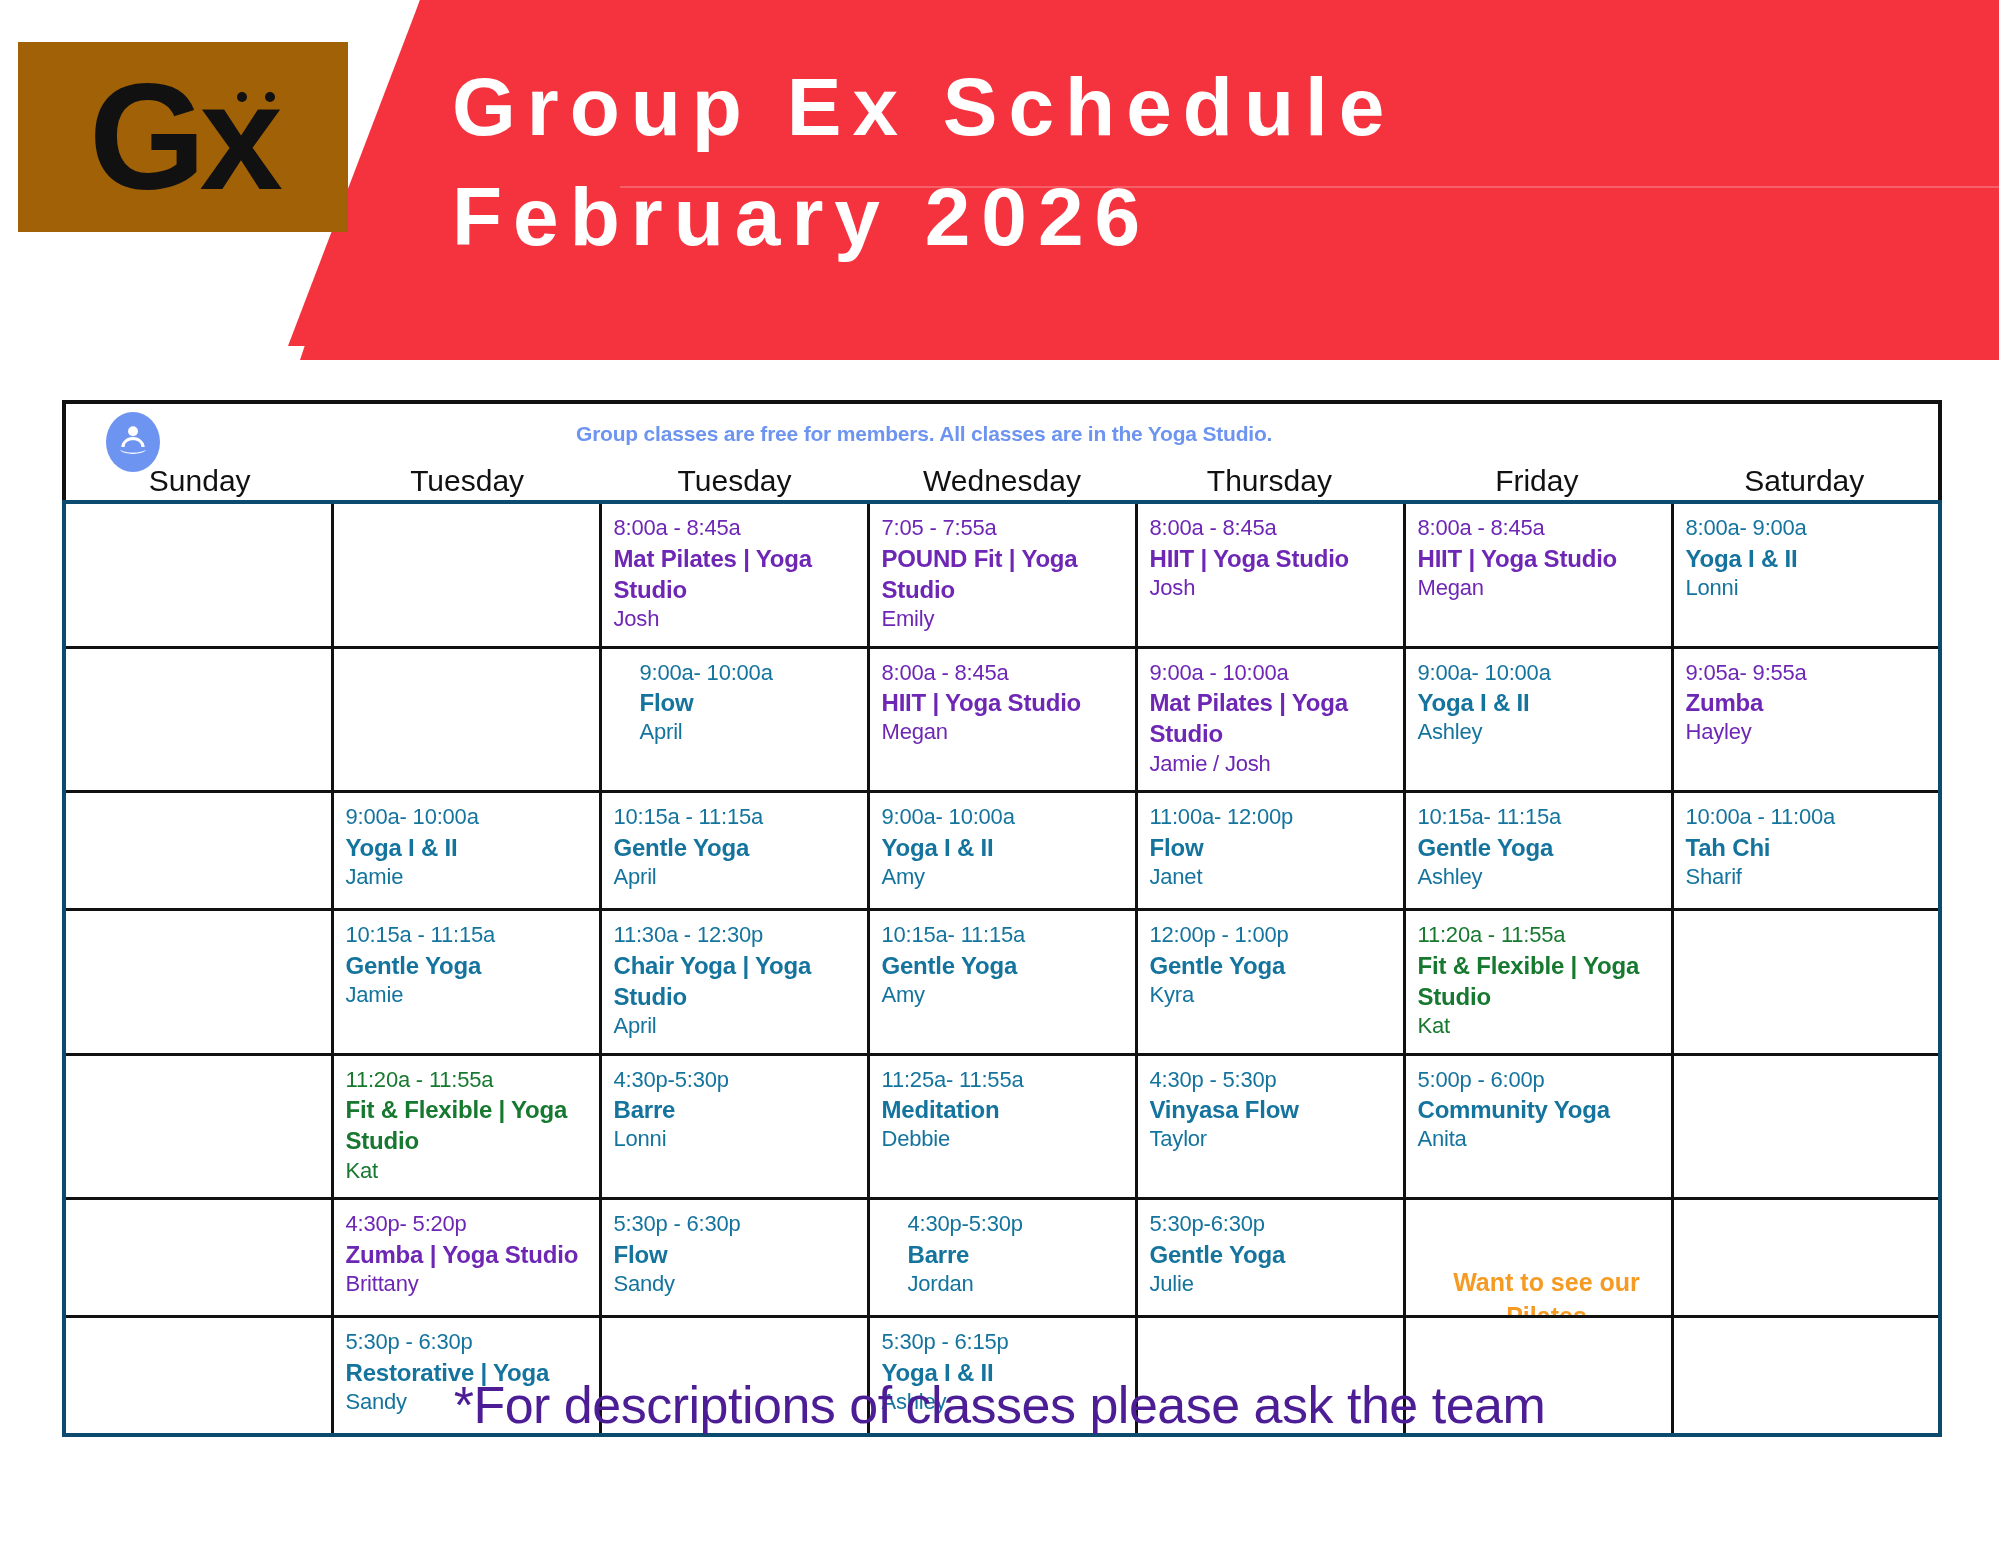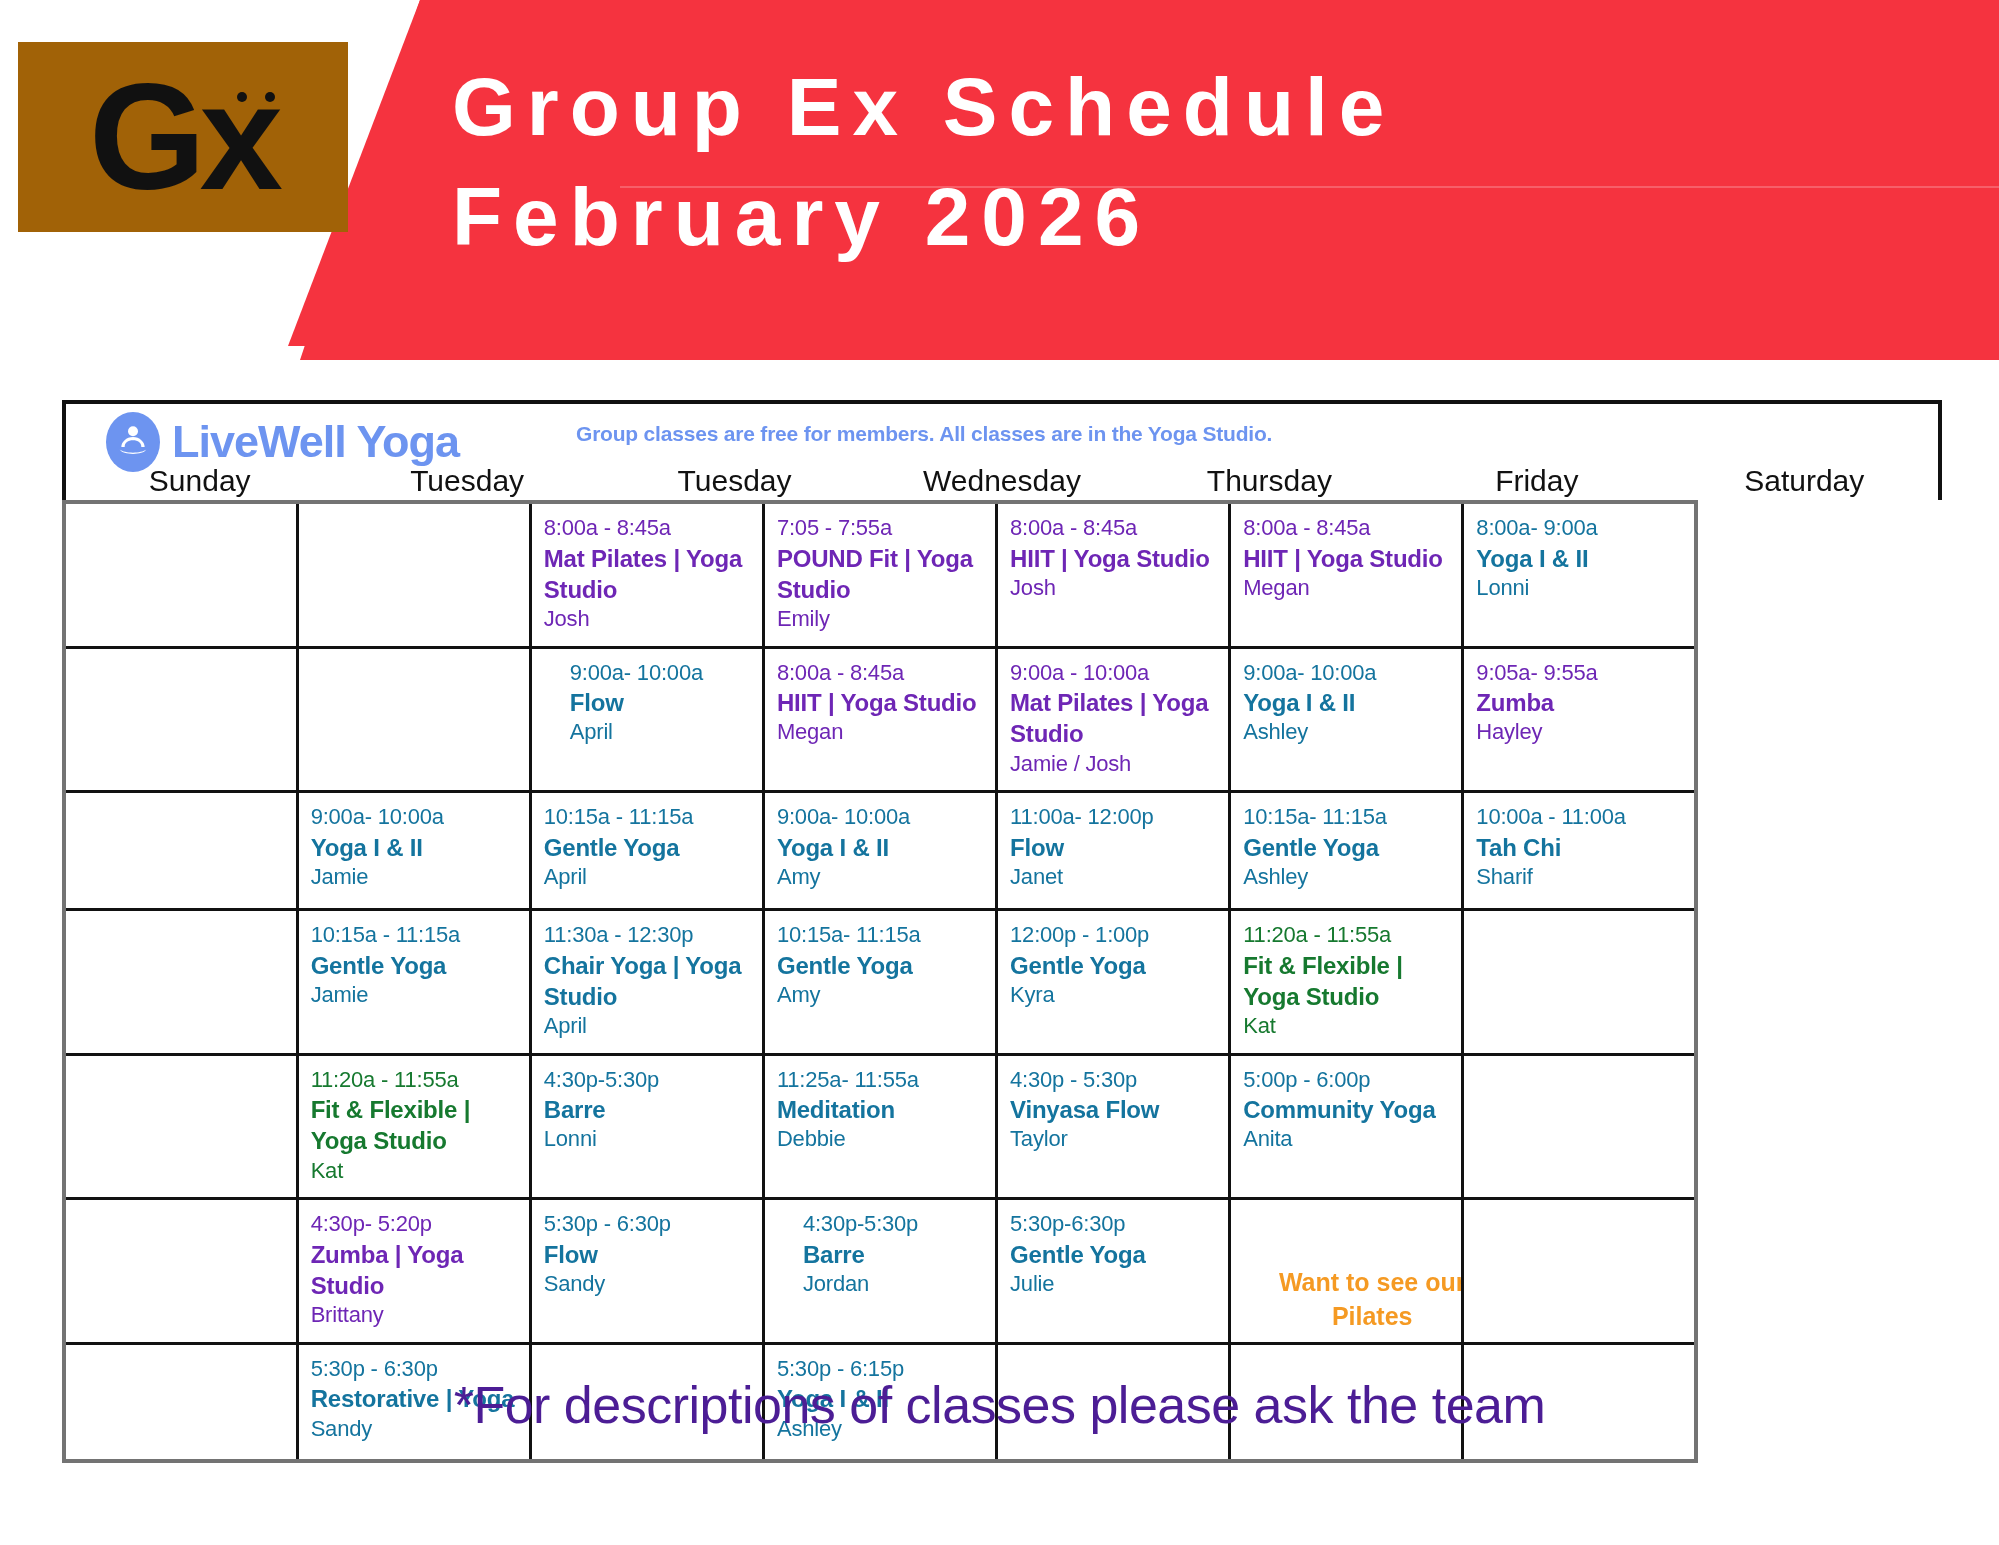--- a/index.html
+++ b/index.html
@@ -91,22 +91,22 @@
     display:flex;
   }
   .daybar div{
     flex:1 1 0;text-align:center;
     font-size:30px;color:#111;
     font-family:"Liberation Sans", sans-serif;
     margin-top:38px;
   }
 
   table.grid{
-    border-collapse:collapse;width:1636px;table-layout:fixed;
-    border:4px solid #737373;
+    border-collapse:collapse;width:1880px;table-layout:fixed;
+    border:4px solid #0c4a6e;
     padding-left:8px;
   }
   table.grid td{
     border:3px solid #111;
     vertical-align:top;
     padding:10px 12px 12px 12px;
     height:118px;
     box-sizing:border-box;
     overflow:hidden;
   }
@@ -165,21 +165,20 @@
 
   <div class="sched-head">
     <div class="brand">
       <span class="brand-icon">
         <svg viewBox="0 0 48 48" width="40" height="40" aria-hidden="true">
           <circle cx="24" cy="11" r="6" fill="#fff"></circle>
           <path d="M24 18 C16 18 10 24 10 30 L14 30 C14 25 18 22 24 22 C30 22 34 25 34 30 L38 30 C38 24 32 18 24 18 Z" fill="#fff"></path>
           <path d="M8 33 C14 38 34 38 40 33 C36 40 12 40 8 33 Z" fill="#fff"></path>
         </svg>
       </span>
-      <span class="brand-name">LiveWell Yoga</span>
     </div>
     <div class="brand-note">Group classes are free for members. All classes are in the Yoga Studio.</div>
 
     <div class="daybar">
       <div>Sunday</div>
       <div>Tuesday</div>
       <div>Tuesday</div>
       <div>Wednesday</div>
       <div>Thursday</div>
       <div>Friday</div>

